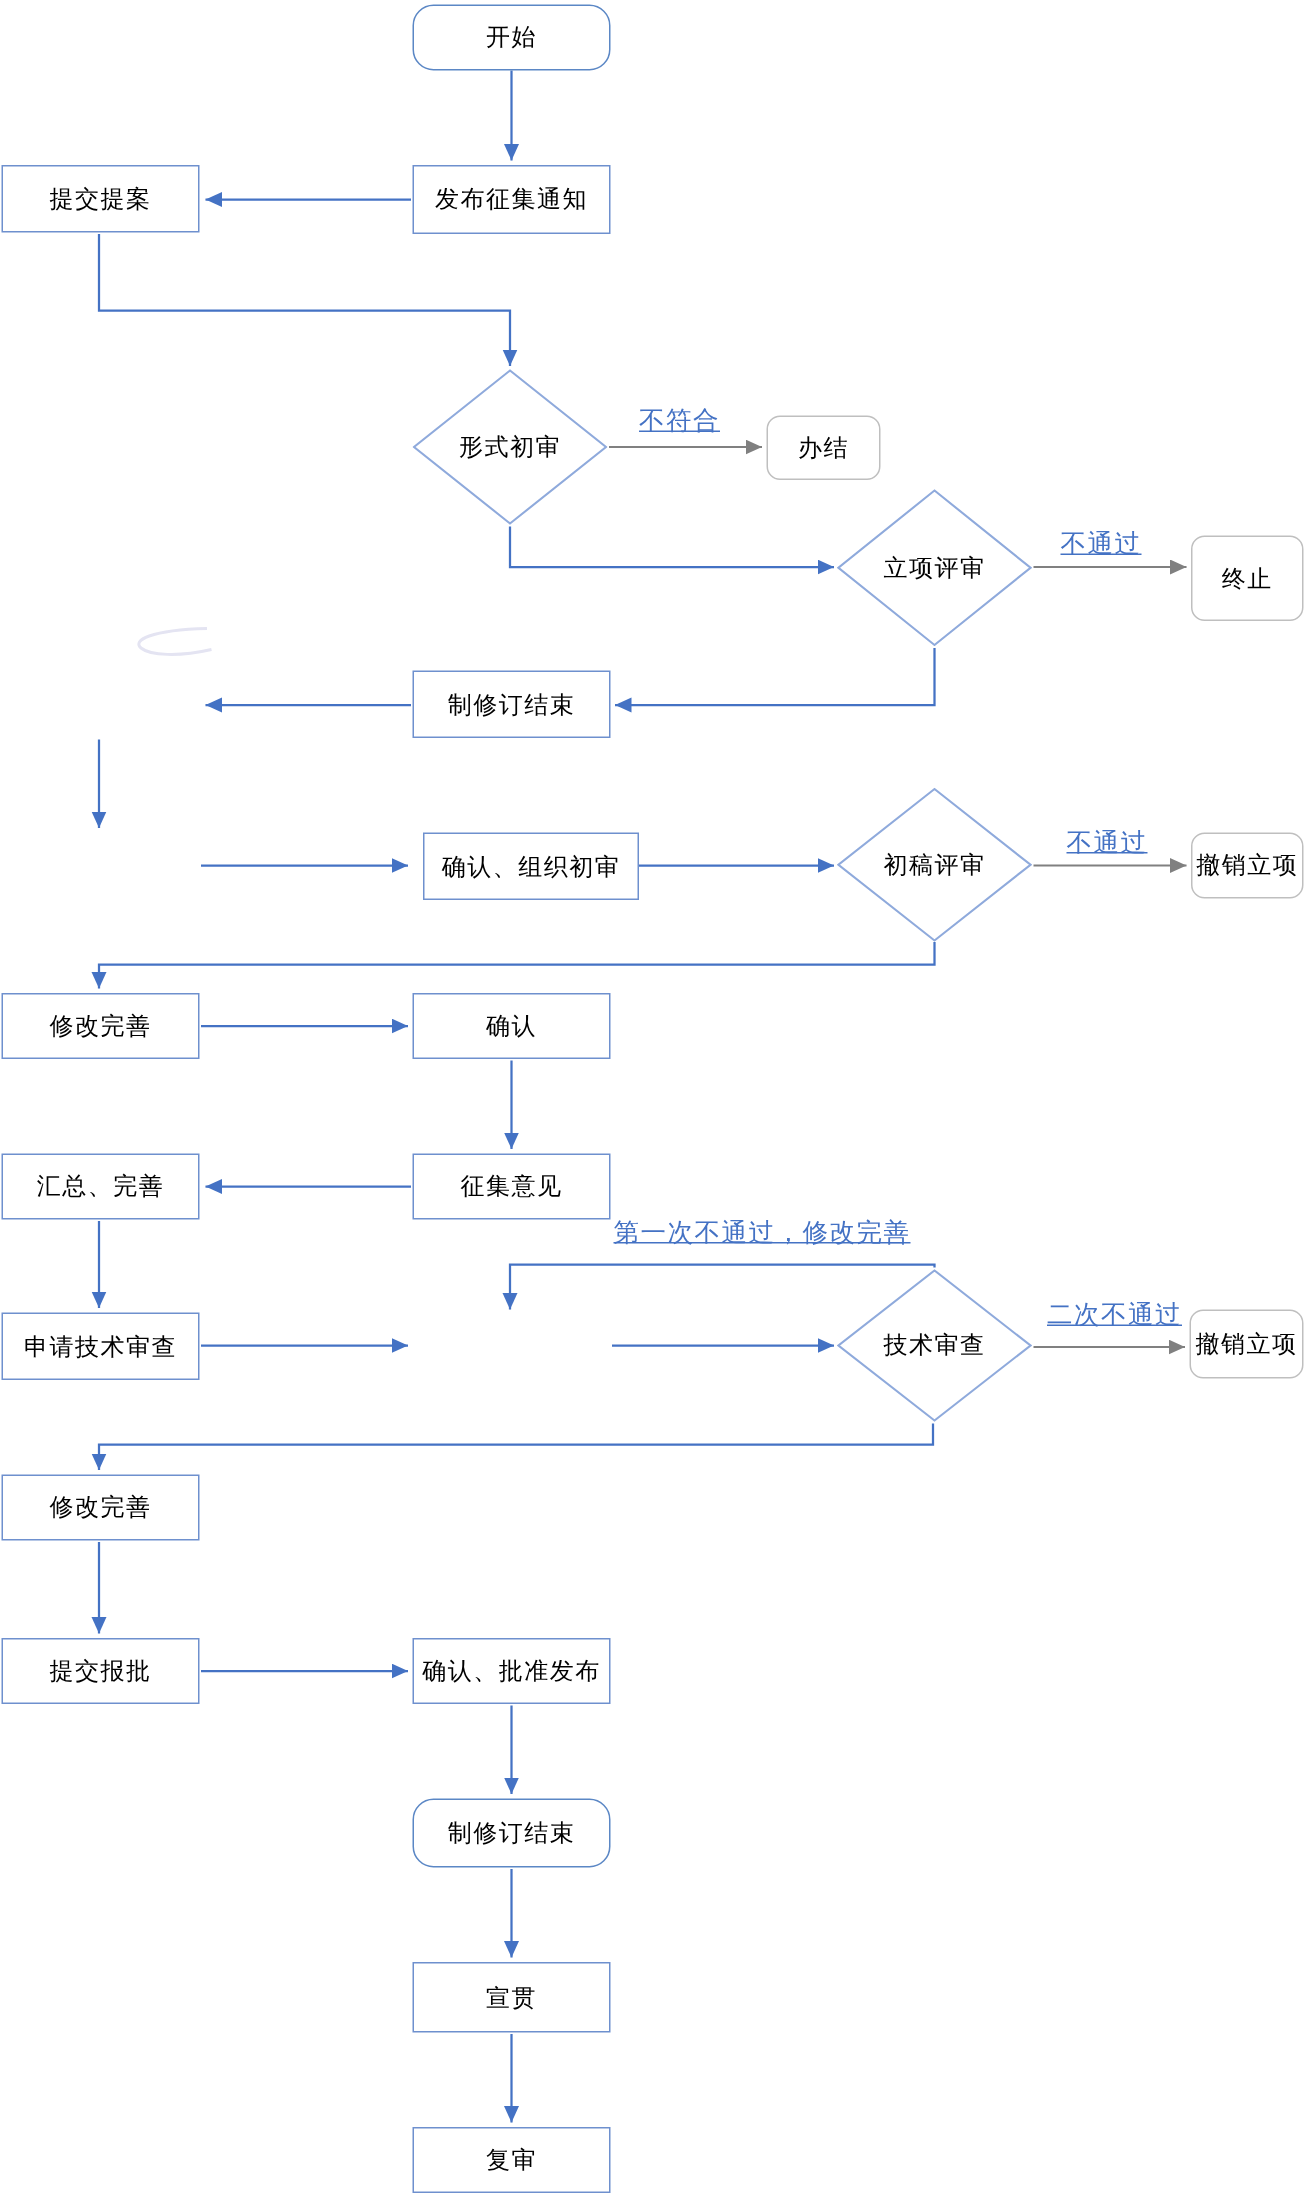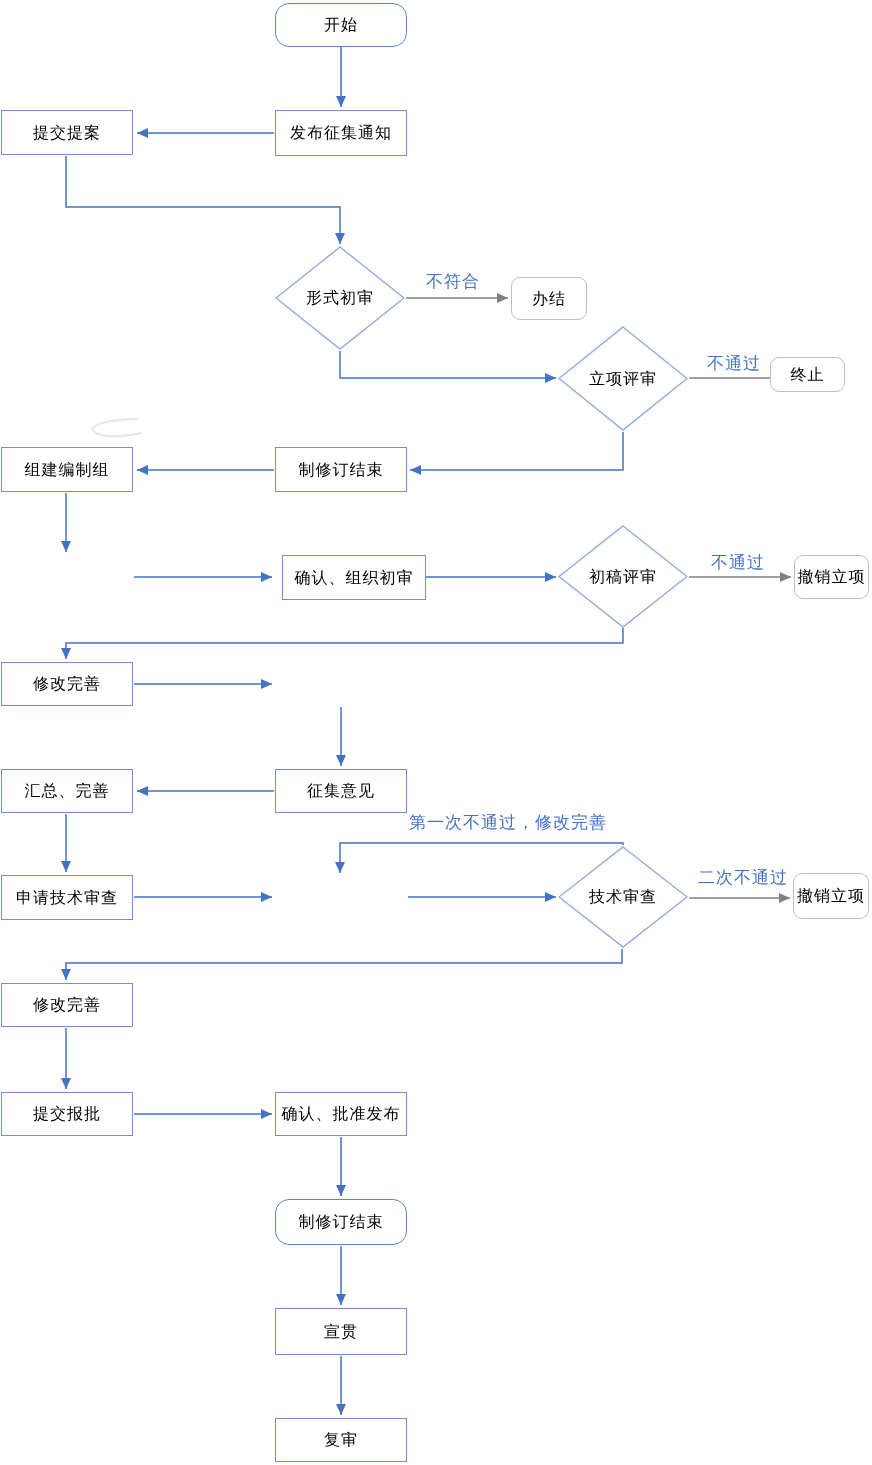--- a/index.html
+++ b/index.html
@@ -67,20 +67,21 @@
   }
   .node.diamond .lbl { position: relative; }
 
   .edge-label {
     position: absolute;
     font-size: 17px;
     letter-spacing: 1px;
     color: var(--edge-label-text, #4472C4);
     white-space: nowrap;
     line-height: 1;
+    text-decoration: underline;
   }
 </style>
 </head>
 <body>
 
 <div class="canvas">
 
   <svg class="wires" xmlns="http://www.w3.org/2000/svg">
     <defs>
       <marker id="ab" markerUnits="userSpaceOnUse" markerWidth="12" markerHeight="11" refX="11" refY="5" orient="auto">
@@ -146,31 +147,28 @@
     <span class="lbl">办结</span>
   </div>
 
   <div class="node diamond" style="left:558px;top:326px;width:130px;height:105px">
     <svg viewBox="0 0 130 105" preserveAspectRatio="none">
         <polygon points="65,1 129,52.5 65,104 1,52.5"></polygon>
       </svg>
     <span class="lbl">立项评审</span>
   </div>
 
-  <div class="node rounded-gray" style="left:770px;top:357px;width:75px;height:35px">
+  <div class="node rounded-gray" style="left:794px;top:357px;width:75px;height:57px">
     <span class="lbl">终止</span>
   </div>
 
   <div class="node rect" style="left:275px;top:447px;width:132px;height:45px">
     <span class="lbl">制修订结束</span>
   </div>
 
-  <div class="node rect" style="left:1px;top:447px;width:132px;height:45px">
-    <span class="lbl">组建编制组</span>
-  </div>
 
 
   <div class="node rect" style="left:282px;top:555px;width:144px;height:45px">
     <span class="lbl">确认、组织初审</span>
   </div>
 
   <div class="node diamond" style="left:558px;top:525px;width:130px;height:103px">
     <svg viewBox="0 0 130 103" preserveAspectRatio="none">
         <polygon points="65,1 129,51.5 65,102 1,51.5"></polygon>
       </svg>
@@ -178,20 +176,23 @@
   </div>
 
   <div class="node rounded-gray" style="left:794px;top:555px;width:75px;height:44px">
     <span class="lbl">撤销立项</span>
   </div>
 
   <div class="node rect" style="left:1px;top:662px;width:132px;height:44px">
     <span class="lbl">修改完善</span>
   </div>
 
+  <div class="node rect" style="left:275px;top:662px;width:132px;height:44px">
+    <span class="lbl">确认</span>
+  </div>
 
   <div class="node rect" style="left:275px;top:769px;width:132px;height:44px">
     <span class="lbl">征集意见</span>
   </div>
 
   <div class="node rect" style="left:1px;top:769px;width:132px;height:44px">
     <span class="lbl">汇总、完善</span>
   </div>
 
   <div class="node rect" style="left:1px;top:875px;width:132px;height:45px">

